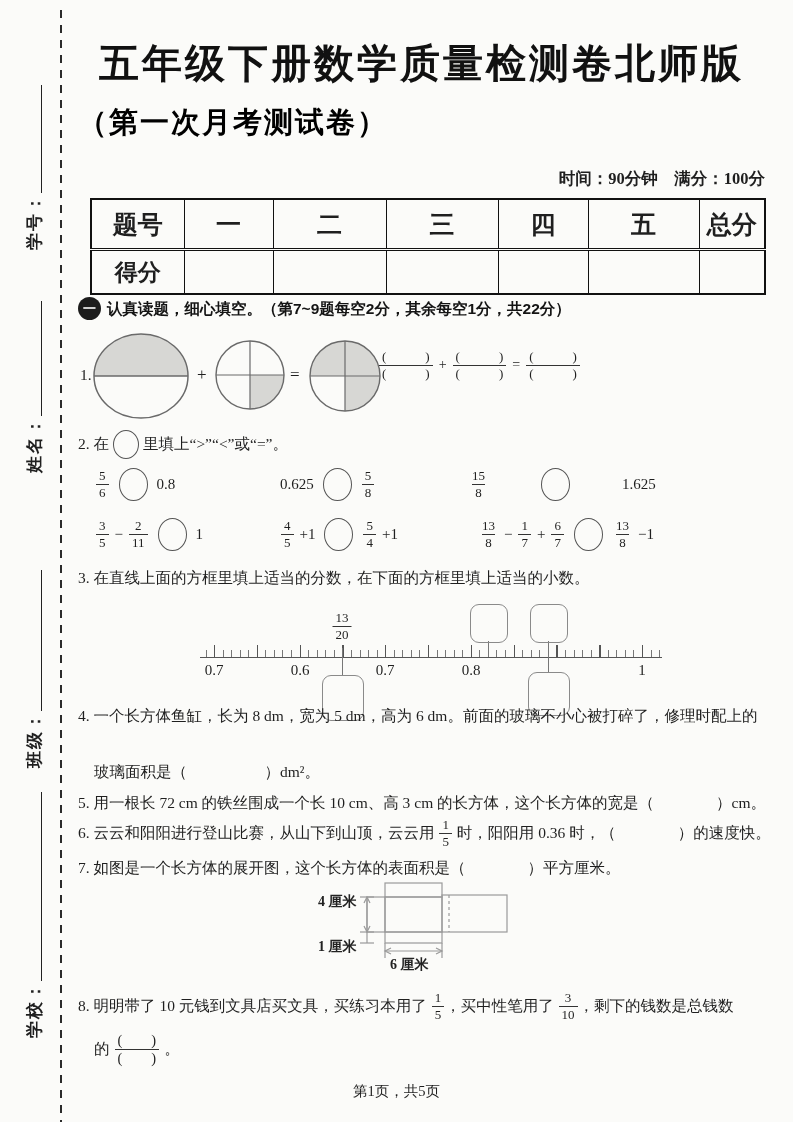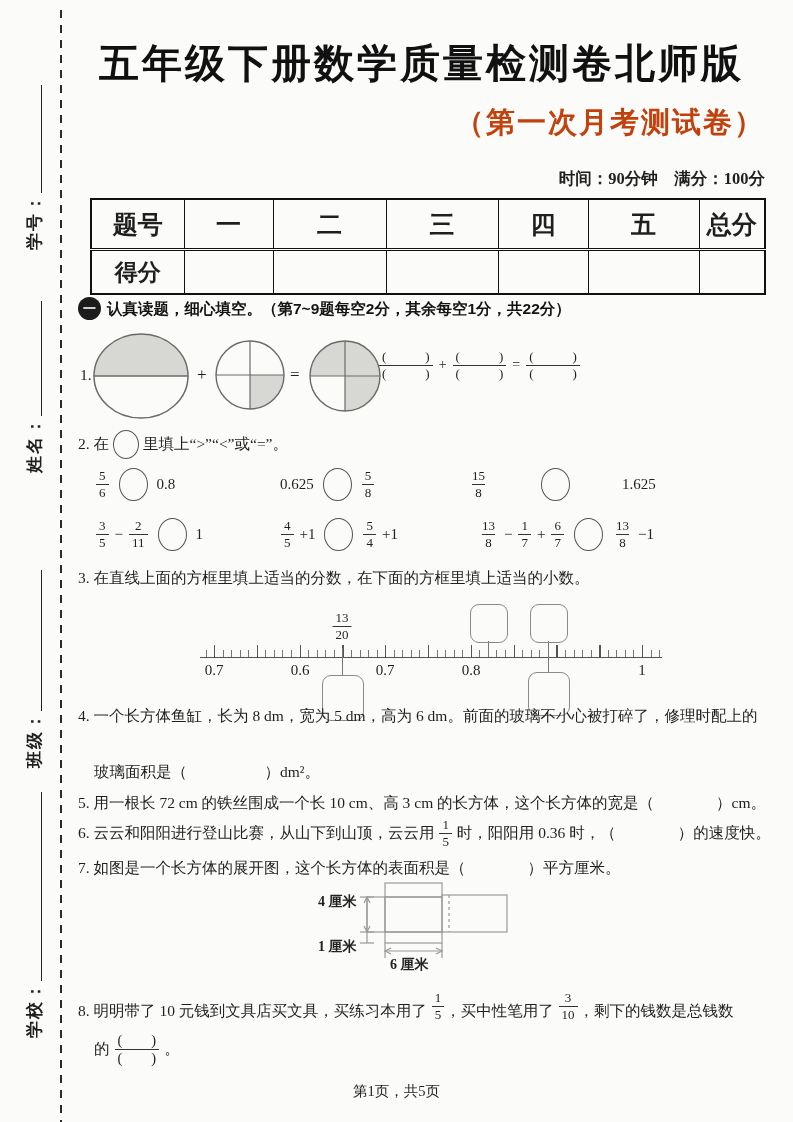--- a/index.html
+++ b/index.html
@@ -7,21 +7,21 @@
         font-family:"Liberation Serif","DejaVu Serif",serif;color:#1f1f1f;}
   .abs{position:absolute;}
   
   .cutline{position:absolute;left:60px;top:10px;bottom:0;width:2px;
     background:repeating-linear-gradient(180deg,#2b2b2b 0 8px,transparent 8px 15px);}
   .mside{position:absolute;left:20px;height:26px;transform:rotate(-90deg);transform-origin:0 0;
     display:flex;align-items:flex-end;font-size:17px;font-weight:600;letter-spacing:2px;white-space:nowrap;}
   .wline{flex:1;border-bottom:1.7px solid #222;margin-bottom:4px;}
   
   .title{left:78px;top:36px;width:687px;text-align:center;font-size:40px;font-weight:700;letter-spacing:3px;color:#111;}
-  .subtitle{left:78px;top:103px;width:687px;text-align:right;font-size:29px;font-weight:600;letter-spacing:2px;color:#c2410c;}
+  .subtitle{left:78px;top:103px;width:687px;text-align:left;font-size:29px;font-weight:600;letter-spacing:2px;color:#000000;}
   .meta{left:78px;top:168px;width:687px;text-align:right;font-size:16.5px;font-weight:600;}
   
   table.score{position:absolute;left:90px;top:198px;width:674px;border-collapse:collapse;table-layout:fixed;}
   table.score th,table.score td{border:1.4px solid #111;text-align:center;font-family:"Liberation Serif","DejaVu Serif",serif;margin-top:20px;}
   table.score{border:2.5px solid #111;}
   table.score th{height:46px;font-size:25px;font-weight:700;border-bottom:3px double #111;}
   table.score td{height:40px;font-size:23px;font-weight:700;}
   
   .sec-icon{left:78px;top:297px;width:23px;height:23px;background:#1c1c1c;border-radius:50%;
     color:#fff;font-size:13px;font-weight:700;display:flex;align-items:center;justify-content:center;
@@ -292,21 +292,21 @@
         <line x1="75" y1="75" x2="132" y2="75"></line>
         <polyline points="81,72 75,75 81,78"></polyline>
         <polyline points="126,72 132,75 126,78"></polyline>
       </g>
     </svg>
     <span class="dim" style="left:8px;top:17px;">4 厘米</span>
     <span class="dim" style="left:8px;top:62px;">1 厘米</span>
     <span class="dim" style="left:80px;top:80px;">6 厘米</span>
   </div>
 
-  <div class="abs expr" style="left:78px;top:990px;font-size:15.5px;gap:0;align-items:flex-end;">
+  <div class="abs expr" style="left:78px;top:990px;font-size:15.5px;gap:0;">
       <span class="tok">8. 明明带了 10 元钱到文具店买文具，买练习本用了 </span>
       <span class="frac">
         <span class="fn">1</span>
         <span class="fd">5</span>
       </span>
       <span class="tok">，买中性笔用了 </span>
       <span class="frac">
         <span class="fn">3</span>
         <span class="fd">10</span>
       </span>

